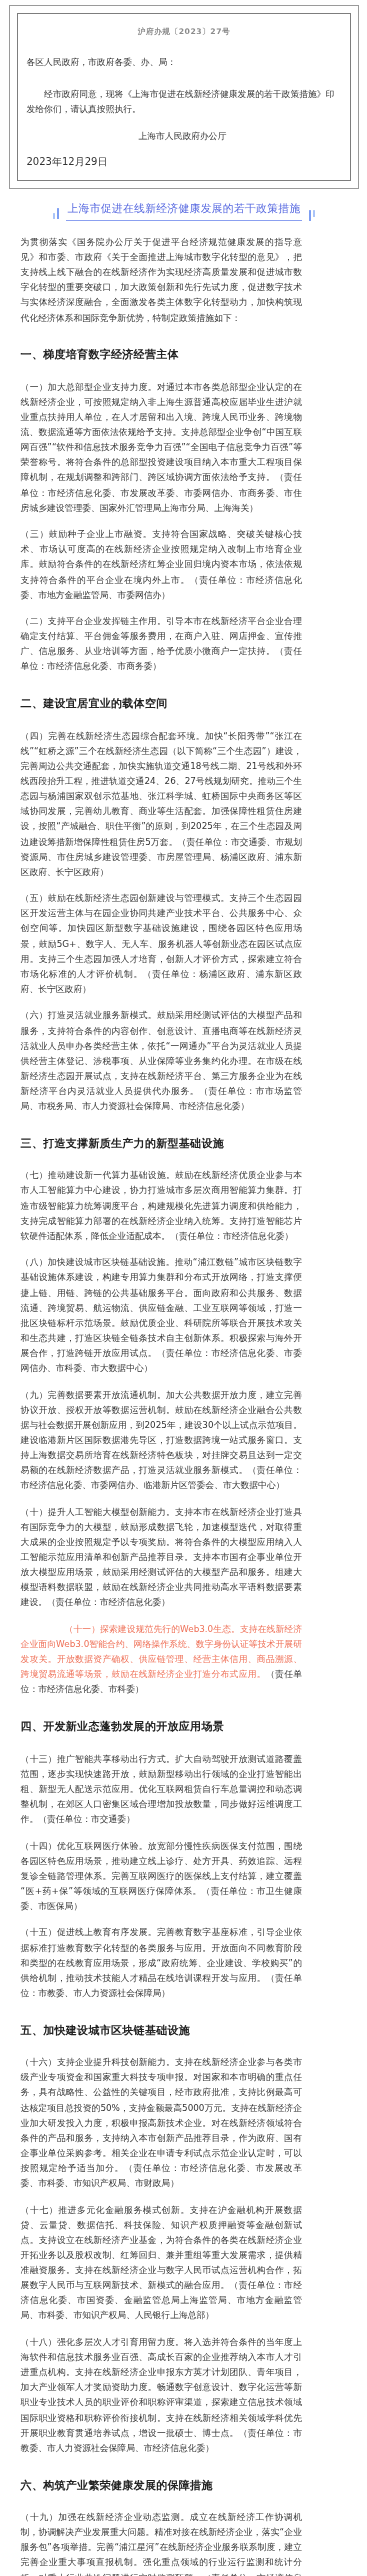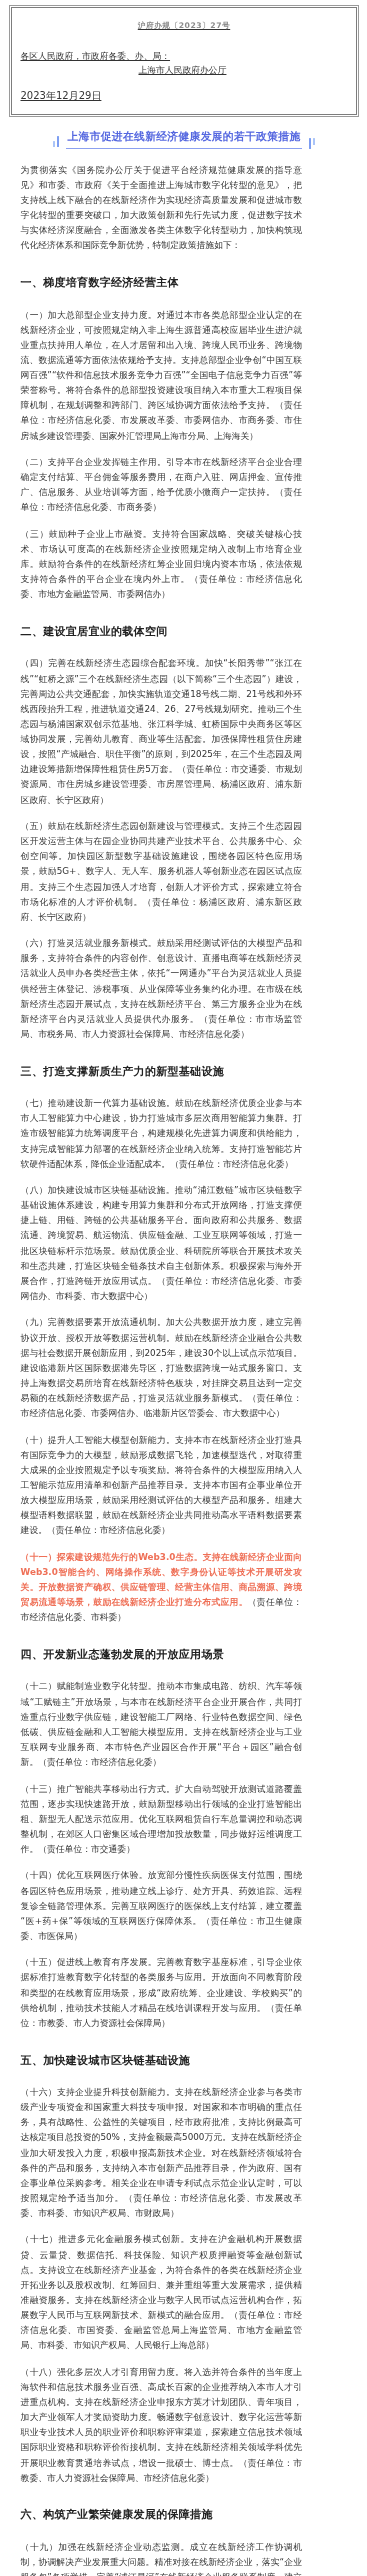--- a/index.html
+++ b/index.html
@@ -12,39 +12,38 @@
     font-family: "DejaVu Sans", sans-serif;
     color: #333333;
     -webkit-font-smoothing: antialiased;
   }
   .page { padding: 2.6px 0 15.5px; }
 
   
   .notice-outer {
     margin: 2.1px 9.3px 0 9.3px;
     border: 0.5px solid #9a9a9a;
-    padding: 1px;
-    text-decoration: underline;
+    padding: 7px;
   }
   .notice-inner {
     border: 1.5px solid #7d7d7d;
     padding: 6.2px 8.2px 8.2px 8.2px;
   }
   .doc-number {
     text-align: center;
     color: #8c8c8c;
     font-size: 7.7px;
     font-weight: bold;
     margin: 7.2px 0 17.5px;
     letter-spacing: 0.5px;
   }
   .salutation {
     font-size: 8.8px;
     line-height: 1.6;
-    margin: 0 0 2px;
+    margin: 0 0 18px;
   }
   .notice-body {
     font-size: 8.8px;
     line-height: 1.75;
     text-indent: 2em;
     margin: 0 0 13.4px;
   }
   .signer {
     text-align: center;
     font-size: 8.8px;
@@ -60,21 +59,21 @@
     display: flex;
     justify-content: center;
     align-items: flex-end;
     gap: 7.2px;
     margin: 12.4px 0 1px;
   }
   .title {
     margin: 0;
     color: #5668e0;
     font-size: 10.8px;
-    font-weight: bold;
+    font-weight: normal;
     line-height: 1.3;
     padding: 0 1px 4.6px;
     border-bottom: 1px solid #8ba0f0;
     letter-spacing: 0.3px;
   }
   .bars { display: inline-flex; gap: 2.1px; }
   .bars-left  { align-items: flex-end;  margin-bottom: 2.1px; }
   .bars-right { align-items: flex-start; margin-bottom: 0; }
   .bar { display: inline-block; border-radius: 0.5px; }
   .bar-s { width: 2.1px; height: 6.7px; background: #aac4f8; }
@@ -94,32 +93,34 @@
   .intro { margin-top: 13.4px; font-family: Liberation Serif, serif; }
   h2.section {
     font-size: 11px;
     font-weight: bold;
     color: #222222;
     margin: 21.6px 0 17.5px;
     letter-spacing: 0.3px;
   }
   .red {
     color: #ef7057;
-    font-weight: bold;
+    font-weight: normal;
+    margin-left: 44px;
   }
 </style>
 </head>
 <body>
 
 <div class="page">
 
   <div class="notice-outer">
     <div class="notice-inner">
       <div class="doc-number">沪府办规〔2023〕27号</div>
       <div class="salutation">各区人民政府，市政府各委、办、局：</div>
+      <div class="notice-body">经市政府同意，现将《上海市促进在线新经济健康发展的若干政策措施》印发给你们，请认真按照执行。</div>
       <div class="signer">上海市人民政府办公厅</div>
       <div class="notice-date">2023年12月29日</div>
     </div>
   </div>
 
   <div class="title-row">
     <span class="bars bars-left">
         <i class="bar bar-s"></i>
         <i class="bar bar-t"></i>
       </span>
@@ -129,37 +130,36 @@
         <i class="bar bar-s"></i>
       </span>
   </div>
 
   <div class="content">
 
     <p class="para intro">为贯彻落实《国务院办公厅关于促进平台经济规范健康发展的指导意见》和市委、市政府《关于全面推进上海城市数字化转型的意见》，把支持线上线下融合的在线新经济作为实现经济高质量发展和促进城市数字化转型的重要突破口，加大政策创新和先行先试力度，促进数字技术与实体经济深度融合，全面激发各类主体数字化转型动力，加快构筑现代化经济体系和国际竞争新优势，特制定政策措施如下：</p>
 
     <h2 class="section">一、梯度培育数字经济经营主体</h2>
     <p class="para">（一）加大总部型企业支持力度。对通过本市各类总部型企业认定的在线新经济企业，可按照规定纳入非上海生源普通高校应届毕业生进沪就业重点扶持用人单位，在人才居留和出入境、跨境人民币业务、跨境物流、数据流通等方面依法依规给予支持。支持总部型企业争创“中国互联网百强”“软件和信息技术服务竞争力百强”“全国电子信息竞争力百强”等荣誉称号。将符合条件的总部型投资建设项目纳入本市重大工程项目保障机制，在规划调整和跨部门、跨区域协调方面依法给予支持。（责任单位：市经济信息化委、市发展改革委、市委网信办、市商务委、市住房城乡建设管理委、国家外汇管理局上海市分局、上海海关）</p>
+    <p class="para">（三）鼓励种子企业上市融资。支持符合国家战略、突破关键核心技术、市场认可度高的在线新经济企业按照规定纳入改制上市培育企业库。鼓励符合条件的在线新经济红筹企业回归境内资本市场，依法依规支持符合条件的平台企业在境内外上市。（责任单位：市经济信息化委、市地方金融监管局、市委网信办）</p>
     <p class="para">（二）支持平台企业发挥链主作用。引导本市在线新经济平台企业合理确定支付结算、平台佣金等服务费用，在商户入驻、网店押金、宣传推广、信息服务、从业培训等方面，给予优质小微商户一定扶持。（责任单位：市经济信息化委、市商务委）</p>
-    <p class="para">（三）鼓励种子企业上市融资。支持符合国家战略、突破关键核心技术、市场认可度高的在线新经济企业按照规定纳入改制上市培育企业库。鼓励符合条件的在线新经济红筹企业回归境内资本市场，依法依规支持符合条件的平台企业在境内外上市。（责任单位：市经济信息化委、市地方金融监管局、市委网信办）</p>
 
     <h2 class="section">二、建设宜居宜业的载体空间</h2>
     <p class="para">（四）完善在线新经济生态园综合配套环境。加快“长阳秀带”“张江在线”“虹桥之源”三个在线新经济生态园（以下简称“三个生态园”）建设，完善周边公共交通配套，加快实施轨道交通18号线二期、21号线和外环线西段抬升工程，推进轨道交通24、26、27号线规划研究。推动三个生态园与杨浦国家双创示范基地、张江科学城、虹桥国际中央商务区等区域协同发展，完善幼儿教育、商业等生活配套。加强保障性租赁住房建设，按照“产城融合、职住平衡”的原则，到2025年，在三个生态园及周边建设筹措新增保障性租赁住房5万套。（责任单位：市交通委、市规划资源局、市住房城乡建设管理委、市房屋管理局、杨浦区政府、浦东新区政府、长宁区政府）</p>
     <p class="para">（五）鼓励在线新经济生态园创新建设与管理模式。支持三个生态园园区开发运营主体与在园企业协同共建产业技术平台、公共服务中心、众创空间等。加快园区新型数字基础设施建设，围绕各园区特色应用场景，鼓励5G+、数字人、无人车、服务机器人等创新业态在园区试点应用。支持三个生态园加强人才培育，创新人才评价方式，探索建立符合市场化标准的人才评价机制。（责任单位：杨浦区政府、浦东新区政府、长宁区政府）</p>
     <p class="para">（六）打造灵活就业服务新模式。鼓励采用经测试评估的大模型产品和服务，支持符合条件的内容创作、创意设计、直播电商等在线新经济灵活就业人员申办各类经营主体，依托“一网通办”平台为灵活就业人员提供经营主体登记、涉税事项、从业保障等业务集约化办理。在市级在线新经济生态园开展试点，支持在线新经济平台、第三方服务企业为在线新经济平台内灵活就业人员提供代办服务。（责任单位：市市场监管局、市税务局、市人力资源社会保障局、市经济信息化委）</p>
 
     <h2 class="section">三、打造支撑新质生产力的新型基础设施</h2>
     <p class="para">（七）推动建设新一代算力基础设施。鼓励在线新经济优质企业参与本市人工智能算力中心建设，协力打造城市多层次商用智能算力集群。打造市级智能算力统筹调度平台，构建规模化先进算力调度和供给能力，支持完成智能算力部署的在线新经济企业纳入统筹。支持打造智能芯片软硬件适配体系，降低企业适配成本。（责任单位：市经济信息化委）</p>
     <p class="para">（八）加快建设城市区块链基础设施。推动“浦江数链”城市区块链数字基础设施体系建设，构建专用算力集群和分布式开放网络，打造支撑便捷上链、用链、跨链的公共基础服务平台。面向政府和公共服务、数据流通、跨境贸易、航运物流、供应链金融、工业互联网等领域，打造一批区块链标杆示范场景。鼓励优质企业、科研院所等联合开展技术攻关和生态共建，打造区块链全链条技术自主创新体系。积极探索与海外开展合作，打造跨链开放应用试点。（责任单位：市经济信息化委、市委网信办、市科委、市大数据中心）</p>
     <p class="para">（九）完善数据要素开放流通机制。加大公共数据开放力度，建立完善协议开放、授权开放等数据运营机制。鼓励在线新经济企业融合公共数据与社会数据开展创新应用，到2025年，建设30个以上试点示范项目。建设临港新片区国际数据港先导区，打造数据跨境一站式服务窗口。支持上海数据交易所培育在线新经济特色板块，对挂牌交易且达到一定交易额的在线新经济数据产品，打造灵活就业服务新模式。（责任单位：市经济信息化委、市委网信办、临港新片区管委会、市大数据中心）</p>
     <p class="para">（十）提升人工智能大模型创新能力。支持本市在线新经济企业打造具有国际竞争力的大模型，鼓励形成数据飞轮，加速模型迭代，对取得重大成果的企业按照规定予以专项奖励。将符合条件的大模型应用纳入人工智能示范应用清单和创新产品推荐目录。支持本市国有企事业单位开放大模型应用场景，鼓励采用经测试评估的大模型产品和服务。组建大模型语料数据联盟，鼓励在线新经济企业共同推动高水平语料数据要素建设。（责任单位：市经济信息化委）</p>
     <p class="para"><span class="red">（十一）探索建设规范先行的Web3.0生态。支持在线新经济企业面向Web3.0智能合约、网络操作系统、数字身份认证等技术开展研发攻关。开放数据资产确权、供应链管理、经营主体信用、商品溯源、跨境贸易流通等场景，鼓励在线新经济企业打造分布式应用。</span><span>（责任单位：市经济信息化委、市科委）</span></p>
 
     <h2 class="section">四、开发新业态蓬勃发展的开放应用场景</h2>
-    <p class="para">（十二）赋能制造业数字化转型。推动本市集成电路、纺织、汽车等领域“工赋链主”开放场景，与本市在线新经济平台企业开展合作，共同打造重点行业数字供应链，建设智能工厂网络、行业特色数据空间、绿色低碳、供应链金融和人工智能大模型应用。支持在线新经济企业与工业互联网专业服务商、本市特色产业园区合作开展“平台＋园区”融合创新。（责任单位：市经济信息化委）</p>
     <p class="para">（十三）推广智能共享移动出行方式。扩大自动驾驶开放测试道路覆盖范围，逐步实现快速路开放，鼓励新型移动出行领域的企业打造智能出租、新型无人配送示范应用。优化互联网租赁自行车总量调控和动态调整机制，在郊区人口密集区域合理增加投放数量，同步做好运维调度工作。（责任单位：市交通委）</p>
     <p class="para">（十四）优化互联网医疗体验。放宽部分慢性疾病医保支付范围，围绕各园区特色应用场景，推动建立线上诊疗、处方开具、药效追踪、远程复诊全链路管理体系。完善互联网医疗的医保线上支付结算，建立覆盖“医+药+保”等领域的互联网医疗保障体系。（责任单位：市卫生健康委、市医保局）</p>
     <p class="para">（十五）促进线上教育有序发展。完善教育数字基座标准，引导企业依据标准打造教育数字化转型的各类服务与应用。开放面向不同教育阶段和类型的在线教育应用场景，形成“政府统筹、企业建设、学校购买”的供给机制，推动技术技能人才精品在线培训课程开发与应用。（责任单位：市教委、市人力资源社会保障局）</p>
 
     <h2 class="section">五、加快建设城市区块链基础设施</h2>
     <p class="para">（十六）支持企业提升科技创新能力。支持在线新经济企业参与各类市级产业专项资金和国家重大科技专项申报。对国家和本市明确的重点任务，具有战略性、公益性的关键项目，经市政府批准，支持比例最高可达核定项目总投资的50%，支持金额最高5000万元。支持在线新经济企业加大研发投入力度，积极申报高新技术企业。对在线新经济领域符合条件的产品和服务，支持纳入本市创新产品推荐目录，作为政府、国有企事业单位采购参考。相关企业在申请专利试点示范企业认定时，可以按照规定给予适当加分。（责任单位：市经济信息化委、市发展改革委、市科委、市知识产权局、市财政局）</p>
     <p class="para">（十七）推进多元化金融服务模式创新。支持在沪金融机构开展数据贷、云量贷、数据信托、科技保险、知识产权质押融资等金融创新试点。支持设立在线新经济产业基金，为符合条件的各类在线新经济企业开拓业务以及股权改制、红筹回归、兼并重组等重大发展需求，提供精准融资服务。支持在线新经济企业与数字人民币试点运营机构合作，拓展数字人民币与互联网新技术、新模式的融合应用。（责任单位：市经济信息化委、市国资委、金融监管总局上海监管局、市地方金融监管局、市科委、市知识产权局、人民银行上海总部）</p>
     <p class="para">（十八）强化多层次人才引育用留力度。将入选并符合条件的当年度上海软件和信息技术服务业百强、高成长百家的企业推荐纳入本市人才引进重点机构。支持在线新经济企业申报东方英才计划团队、青年项目，加大产业领军人才奖励资助力度。畅通数字创意设计、数字化运营等新职业专业技术人员的职业评价和职称评审渠道，探索建立信息技术领域国际职业资格和职称评价衔接机制。支持在线新经济相关领域学科优先开展职业教育贯通培养试点，增设一批硕士、博士点。（责任单位：市教委、市人力资源社会保障局、市经济信息化委）</p>
 
     <h2 class="section">六、构筑产业繁荣健康发展的保障措施</h2>

